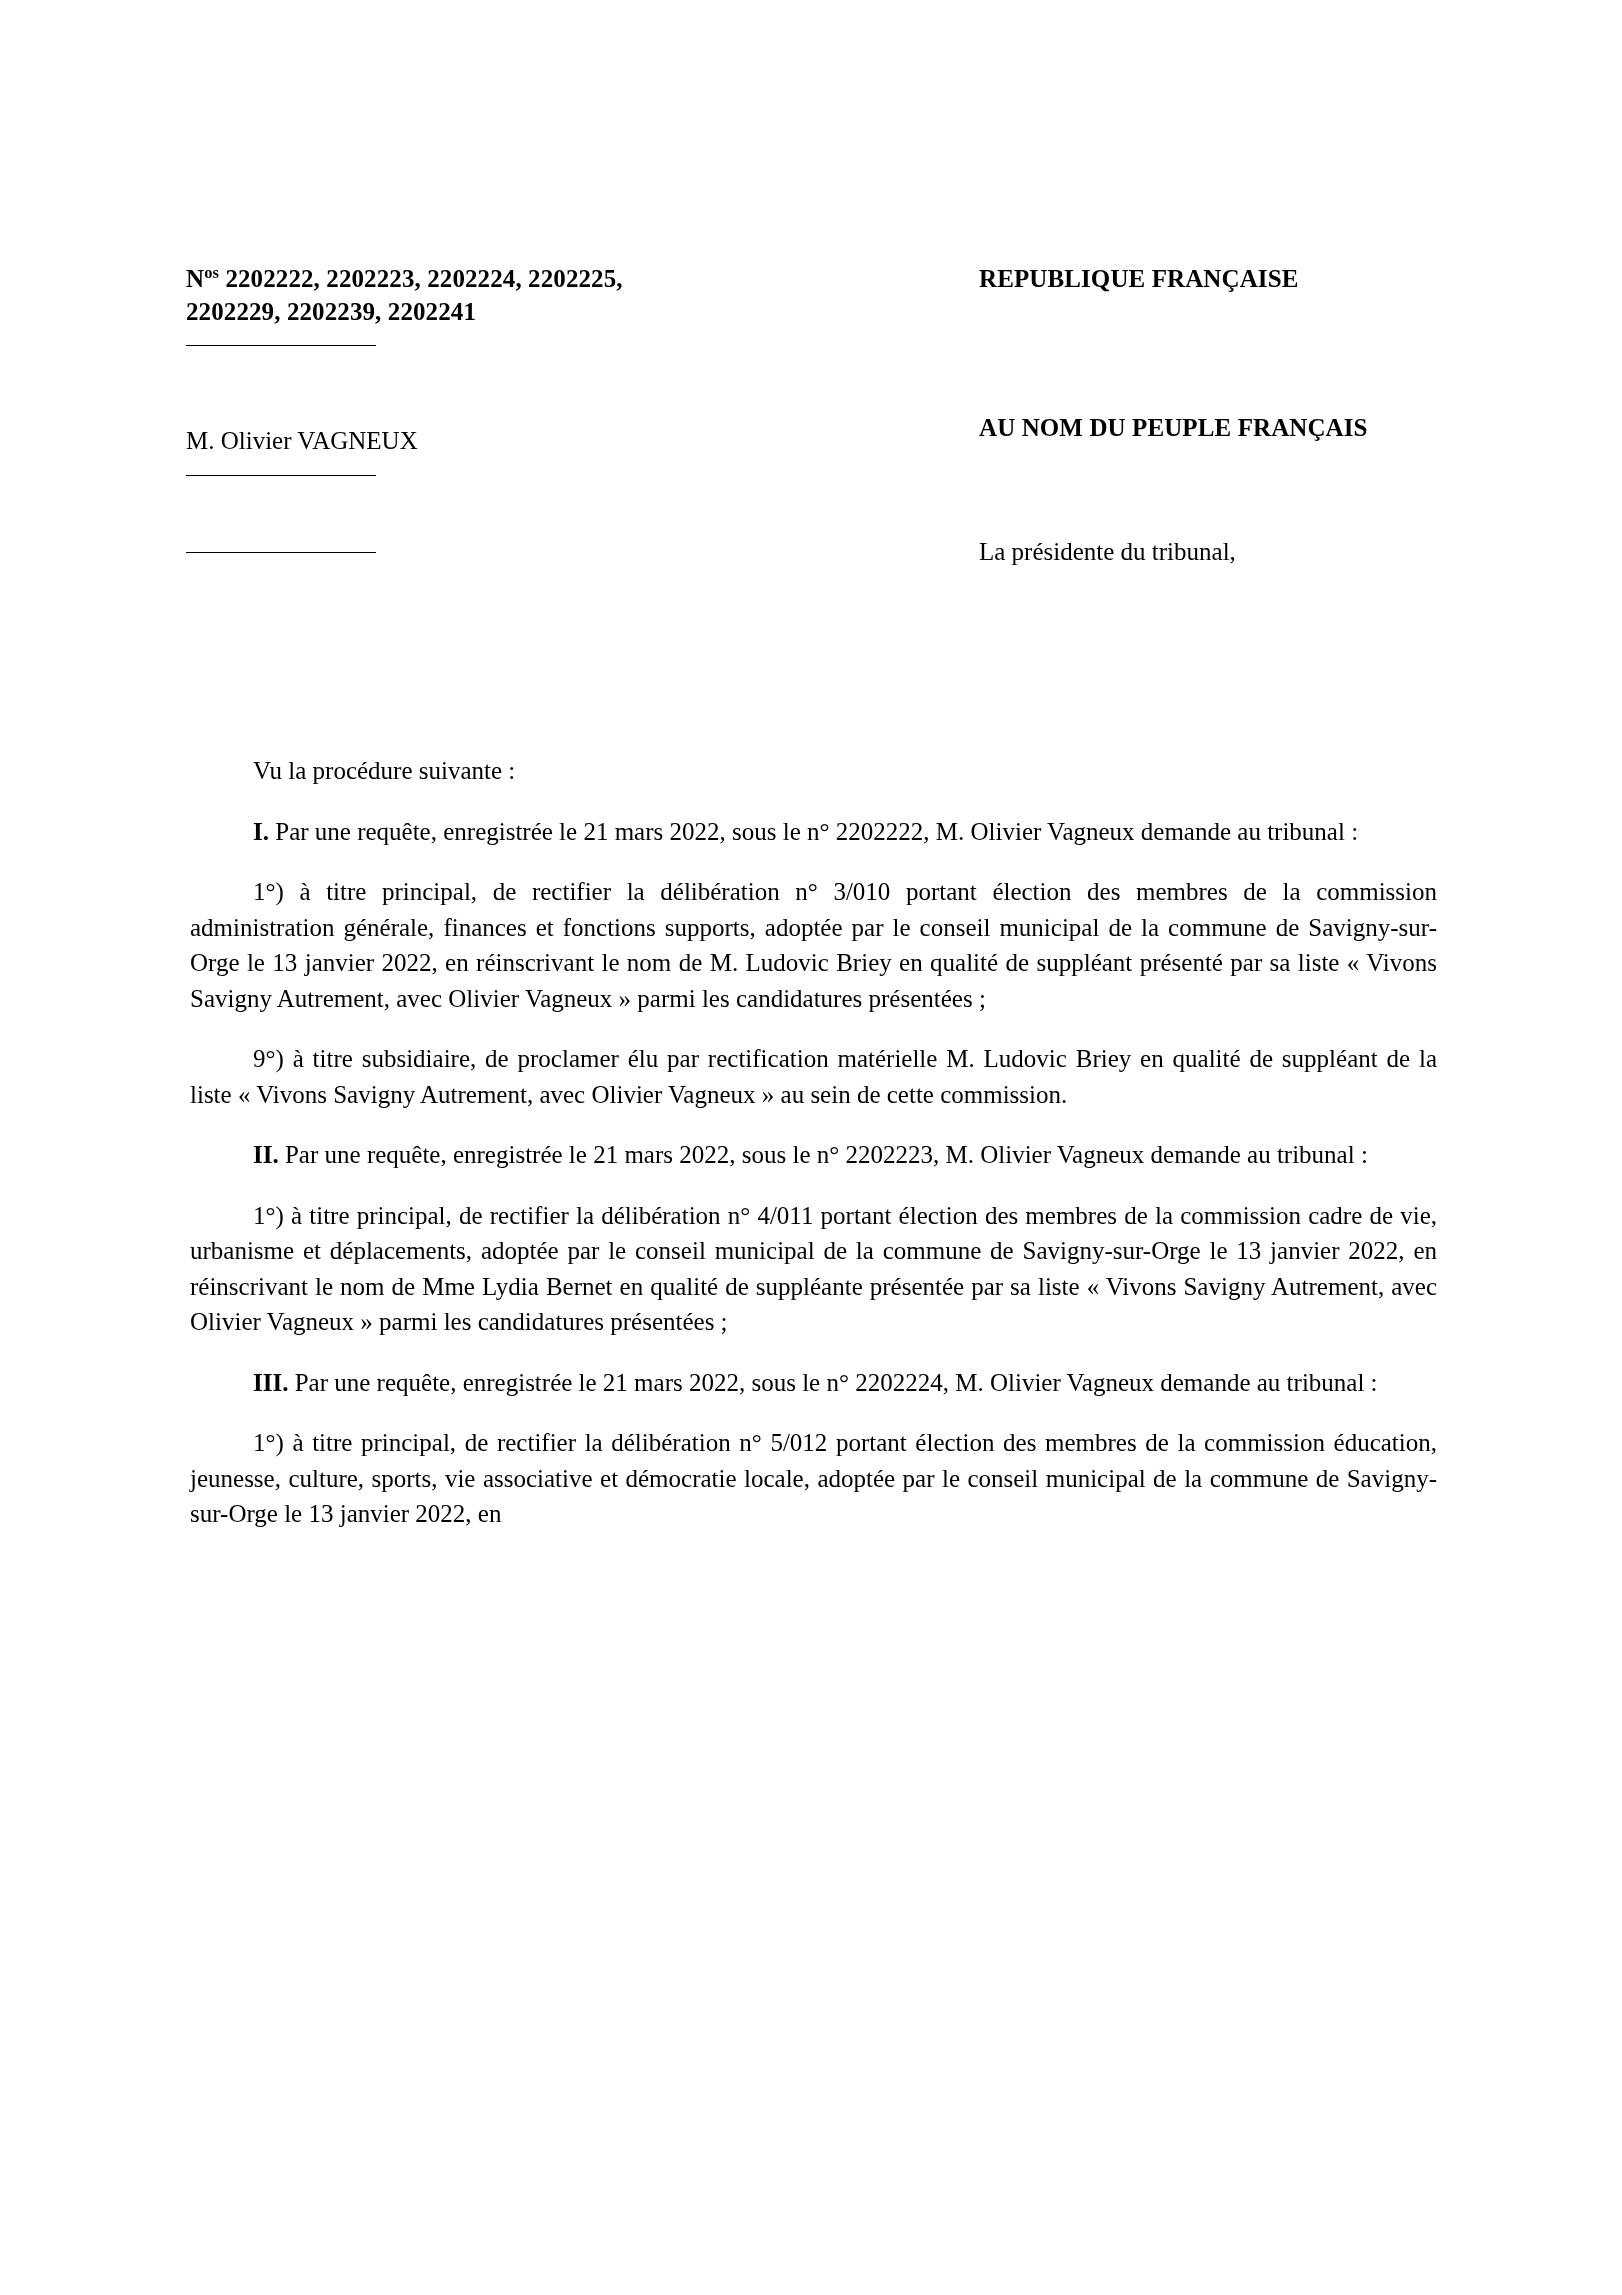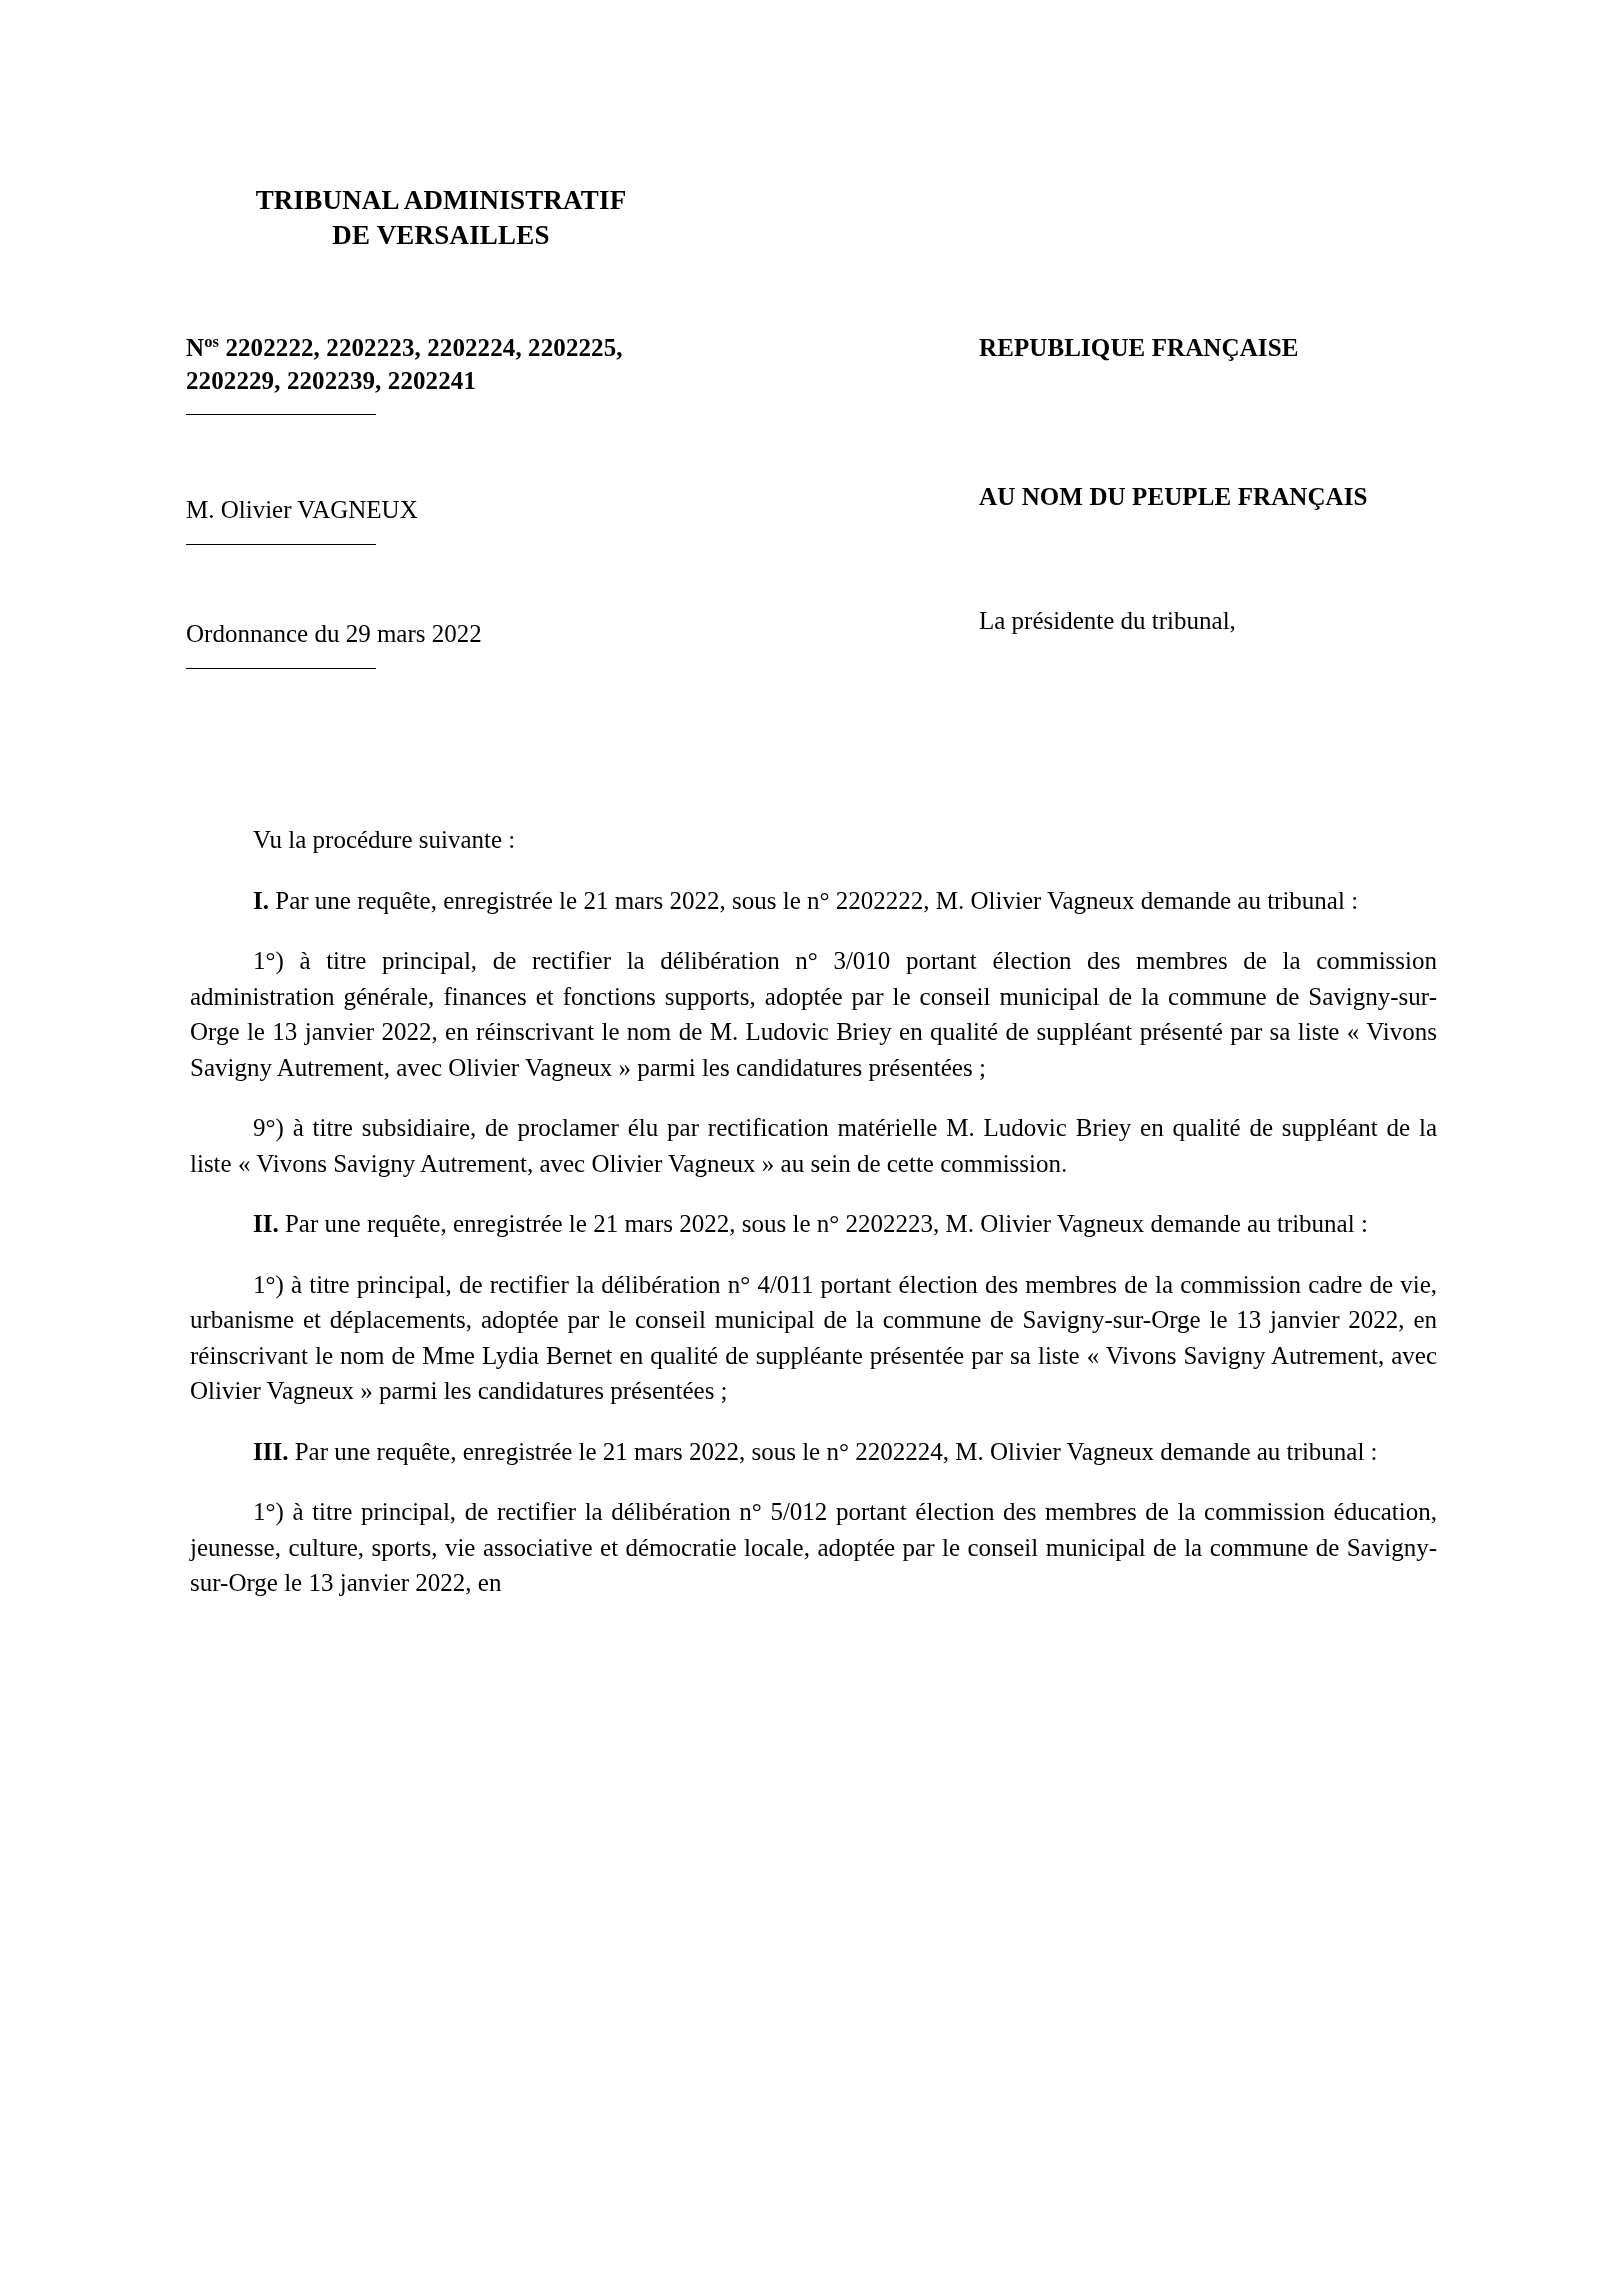--- a/index.html
+++ b/index.html
@@ -100,24 +100,20 @@
     margin: 0 0 25px 4px;
     text-indent: 63px;
   }
   b { font-weight: bold; }
 </style>
 </head>
 <body>
 
 <div class="page">
 
-  <div class="court-header">
-    <span class="ln">TRIBUNAL ADMINISTRATIF</span>
-    <span class="ln">DE VERSAILLES</span>
-  </div>
 
   <div class="masthead">
 
     <div class="mast-row">
       <div class="mast-left">
         <div class="case-numbers">
           <span>N</span><sup>os</sup><span> 2202222, 2202223, 2202224, 2202225,</span><br>
           <span>2202229, 2202239, 2202241</span>
         </div>
         <div class="rule"></div>
@@ -136,21 +132,20 @@
       </div>
       <div class="mast-right">
         <div class="right-bold">AU NOM DU PEUPLE FRANÇAIS</div>
       </div>
     </div>
 
     <div class="block-gap-2"></div>
 
     <div class="mast-row">
       <div class="mast-left">
-        <div class="plain-line">Ordonnance du 29 mars 2022</div>
         <div class="rule"></div>
       </div>
       <div class="mast-right">
         <div class="right-plain">La présidente du tribunal,</div>
       </div>
     </div>
 
   </div>
 
   <div class="body-text">

